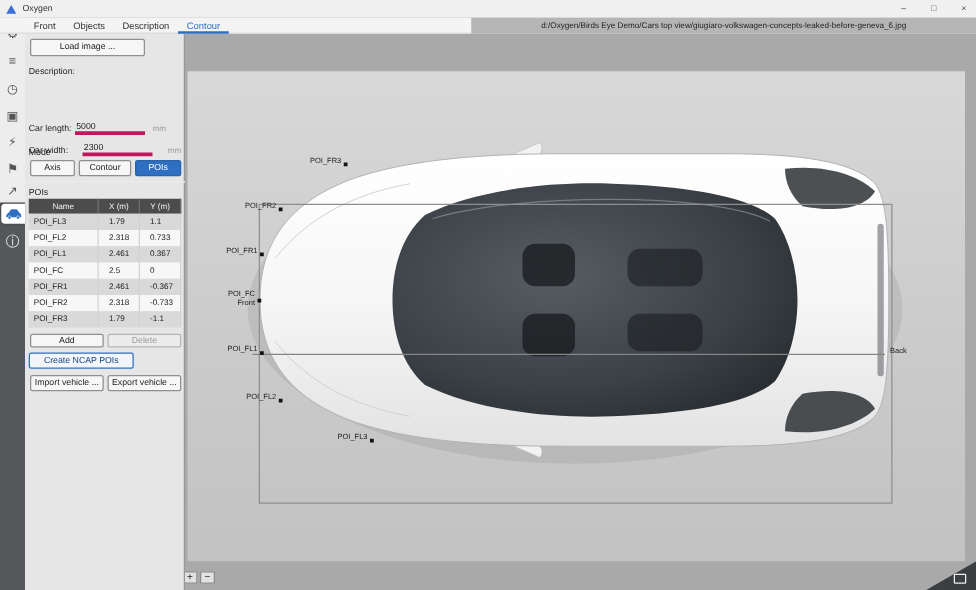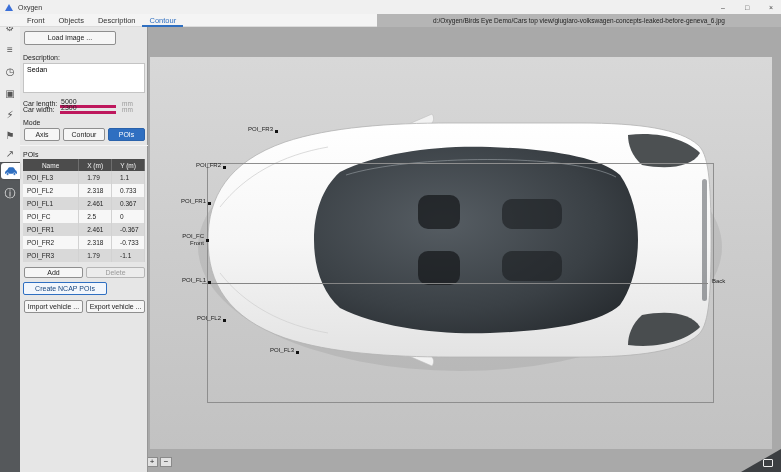--- a/index.html
+++ b/index.html
@@ -115,28 +115,27 @@
         <circle cx="10.4" cy="8" r="1.3" fill="#2f6fc1" stroke="#fff" stroke-width="0.5"></circle>
       </svg>
     </div>
     <div class="rail-icon white" style="top:170px;">ⓘ</div>
   </div>
 
   <div class="panel">
     <div class="btn load-btn">Load image ...</div>
 
     <div class="lbl desc-lbl">Description:</div>
-    <textarea class="desc-area" style="">Sedan</textarea>
 
     <div class="field-row" style="top:70px;">
       <span class="lbl">Car length:</span>
       <input class="field-input" value="5000" style="">
       <span class="unit">mm</span>
     </div>
-    <div class="field-row" style="top:76px;">
+    <div class="field-row" style="top:87px;justify-content:space-between;">
       <span class="lbl">Car width:</span>
       <input class="field-input" value="2300" style="">
       <span class="unit">mm</span>
     </div>
 
     <div class="divider" style="top:89px; opacity:0;"></div>
     <div class="lbl mode-lbl">Mode</div>
     <div class="btn mode-btn" style="left:4px; width:36px;">Axis</div>
     <div class="btn mode-btn" style="left:43px; width:42px;">Contour</div>
     <div class="btn mode-btn primary" style="left:88px; width:37px;">POIs</div>

